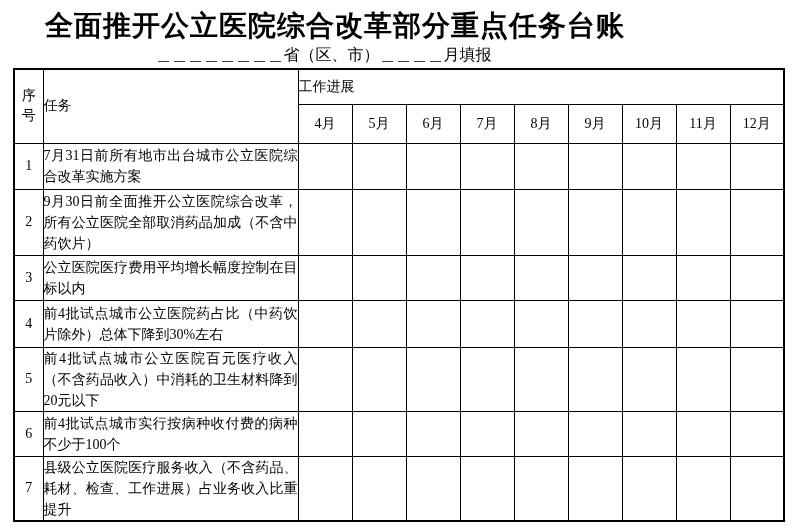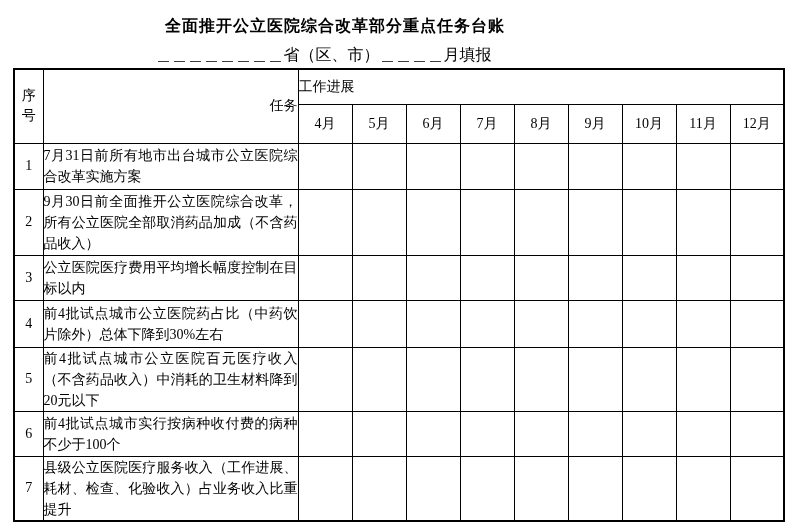--- a/index.html
+++ b/index.html
@@ -3,21 +3,21 @@
 <meta charset="utf-8">
 <style>
   html,body{margin:0;padding:0;background:#ffffff;}
   body{
     width:805px;height:528px;position:relative;overflow:hidden;
     font-family:"Liberation Serif","DejaVu Serif",serif;
     color:#000;
   }
   .doc-title{
     position:absolute;top:10px;left:0;width:670px;
-    text-align:center;font-size:16px;font-weight:bold;
+    text-align:center;font-size:28px;font-weight:bold;
     letter-spacing:1px;line-height:32px;
   }
   .doc-subtitle{
     position:absolute;top:44px;left:0;width:647px;
     text-align:center;font-size:16px;line-height:22px;
   }
   table.ledger{
     position:absolute;left:13px;top:68px;
     width:728px;border-collapse:collapse;table-layout:fixed;
     border:2px solid #000;
@@ -29,21 +29,21 @@
     padding:0;
     vertical-align:middle;
     overflow:hidden;
   }
   col.c-index{width:29px;}
   col.c-task{width:255px;}
   col.c-month{width:54px;}
   tr.hdr-top{height:35px;}
   tr.hdr-months{height:39px;margin-left:29px;}
   th.h-index{text-align:center;line-height:20px;padding:0 2px;}
-  th.h-task{text-align:right;}
+  th.h-task{text-align:left;}
   th.h-progress{text-align:left;}
   th.h-month{text-align:center;}
   td.cell-index{text-align:center;}
   td.cell-task{
     text-align:justify;
     padding:2px 6px 2px 6px;
     line-height:21px;
     margin-left:24px;
   }
   td.cell-progress{background:#fff;}
@@ -103,21 +103,21 @@
       <td class="cell-progress"></td>
       <td class="cell-progress"></td>
       <td class="cell-progress"></td>
       <td class="cell-progress"></td>
       <td class="cell-progress"></td>
       <td class="cell-progress"></td>
       <td class="cell-progress"></td>
     </tr>
     <tr class="row-h3a">
       <td class="cell-index">2</td>
-      <td class="cell-task">9月30日前全面推开公立医院综合改革，所有公立医院全部取消药品加成（不含药品收入）</td>
+      <td class="cell-task">9月30日前全面推开公立医院综合改革，所有公立医院全部取消药品加成（不含中药饮片）</td>
       <td class="cell-progress"></td>
       <td class="cell-progress"></td>
       <td class="cell-progress"></td>
       <td class="cell-progress"></td>
       <td class="cell-progress"></td>
       <td class="cell-progress"></td>
       <td class="cell-progress"></td>
       <td class="cell-progress"></td>
       <td class="cell-progress"></td>
     </tr>
@@ -168,21 +168,21 @@
       <td class="cell-progress"></td>
       <td class="cell-progress"></td>
       <td class="cell-progress"></td>
       <td class="cell-progress"></td>
       <td class="cell-progress"></td>
       <td class="cell-progress"></td>
       <td class="cell-progress"></td>
     </tr>
     <tr class="row-h3c">
       <td class="cell-index">7</td>
-      <td class="cell-task">县级公立医院医疗服务收入（工作进展、耗材、检查、化验收入）占业务收入比重提升</td>
+      <td class="cell-task">县级公立医院医疗服务收入（不含药品、耗材、检查、工作进展）占业务收入比重提升</td>
       <td class="cell-progress"></td>
       <td class="cell-progress"></td>
       <td class="cell-progress"></td>
       <td class="cell-progress"></td>
       <td class="cell-progress"></td>
       <td class="cell-progress"></td>
       <td class="cell-progress"></td>
       <td class="cell-progress"></td>
       <td class="cell-progress"></td>
     </tr>

